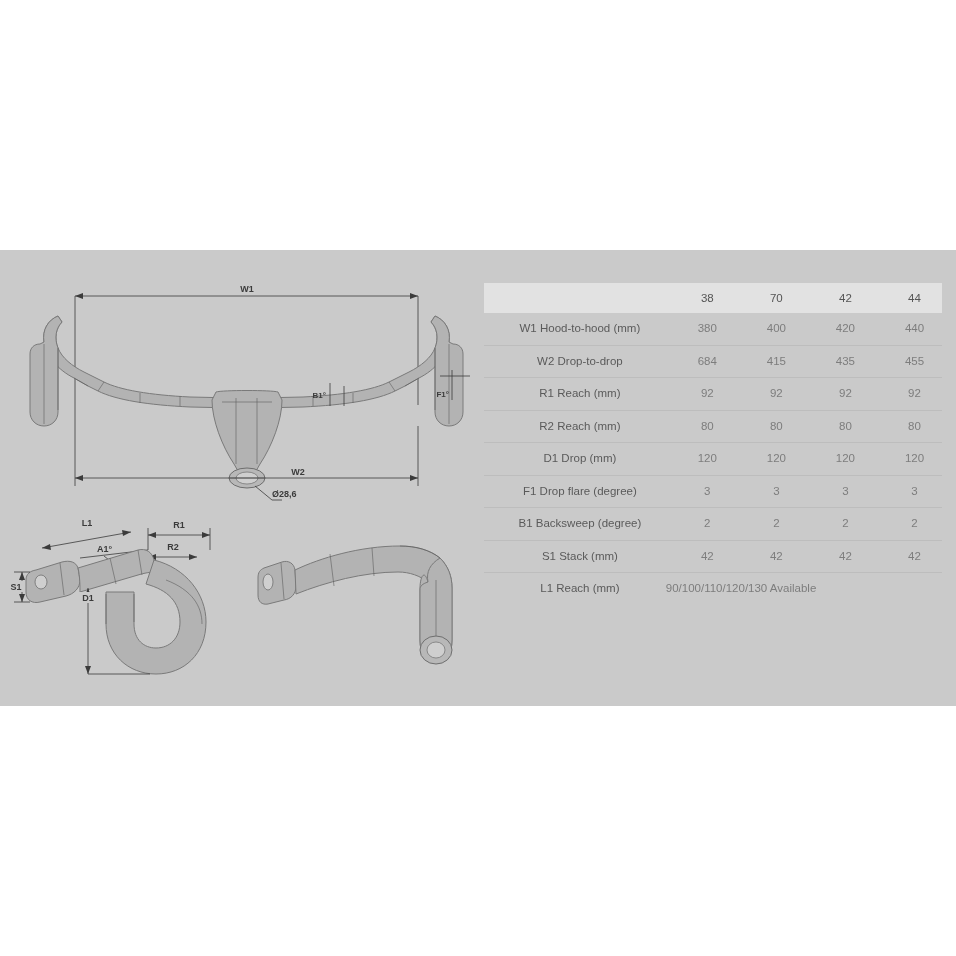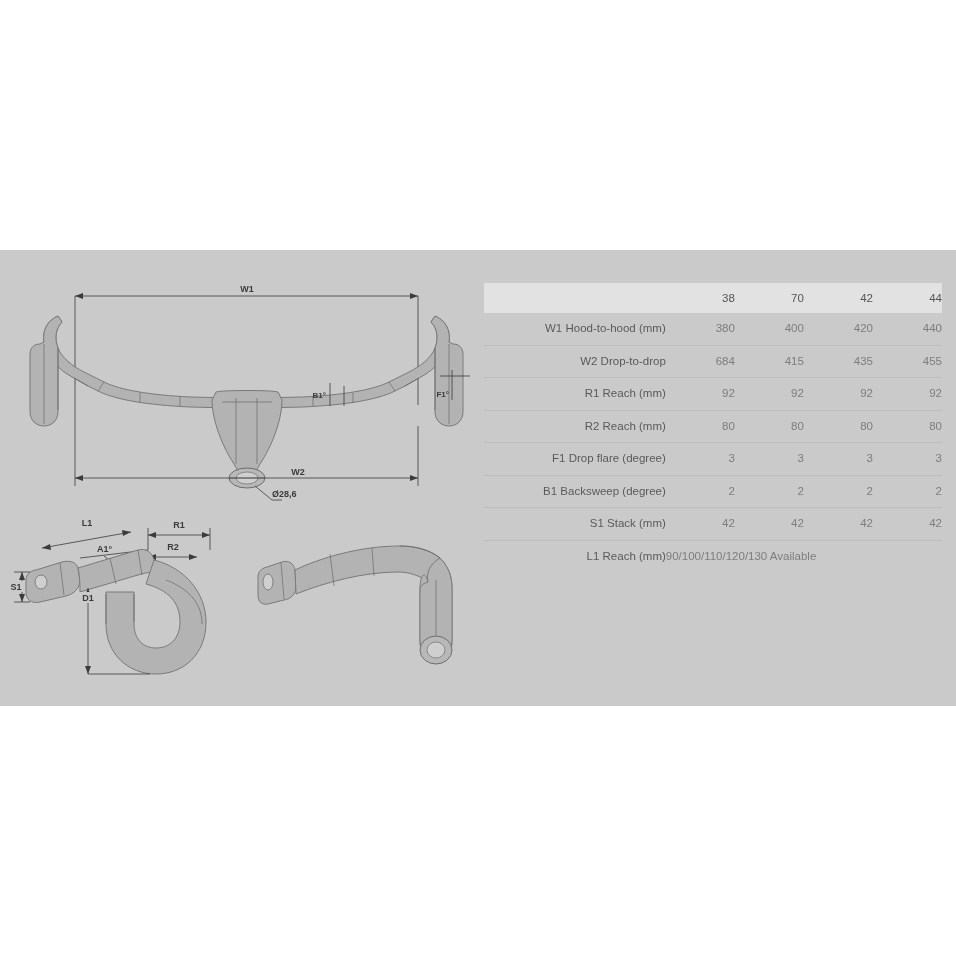--- a/index.html
+++ b/index.html
@@ -42,21 +42,21 @@
     top: 283px;
     width: 458px;
     border-collapse: collapse;
     font-size: 11.5px;
     color: #6a6a6a;
   }
   #spec-table th, #spec-table td {
     border: 0;
     padding: 0;
     font-weight: normal;
-    text-align: right;
+    text-align: center;
   }
   #spec-table thead tr {
     background: #e2e2e2;
   }
   #spec-table thead th {
     height: 30px;
     line-height: 30px;
     color: #545454;
     font-size: 11.5px;
   }
@@ -330,20 +330,27 @@
         <td class="val">92</td>
       </tr>
       <tr>
         <td class="lbl">R2 Reach (mm)</td>
         <td class="val">80</td>
         <td class="val">80</td>
         <td class="val">80</td>
         <td class="val">80</td>
       </tr>
       <tr>
+        <td class="lbl">D1 Drop (mm)</td>
+        <td class="val">120</td>
+        <td class="val">120</td>
+        <td class="val">120</td>
+        <td class="val">120</td>
+      </tr>
+      <tr>
         <td class="lbl">F1 Drop flare (degree)</td>
         <td class="val">3</td>
         <td class="val">3</td>
         <td class="val">3</td>
         <td class="val">3</td>
       </tr>
       <tr>
         <td class="lbl">B1 Backsweep (degree)</td>
         <td class="val">2</td>
         <td class="val">2</td>

